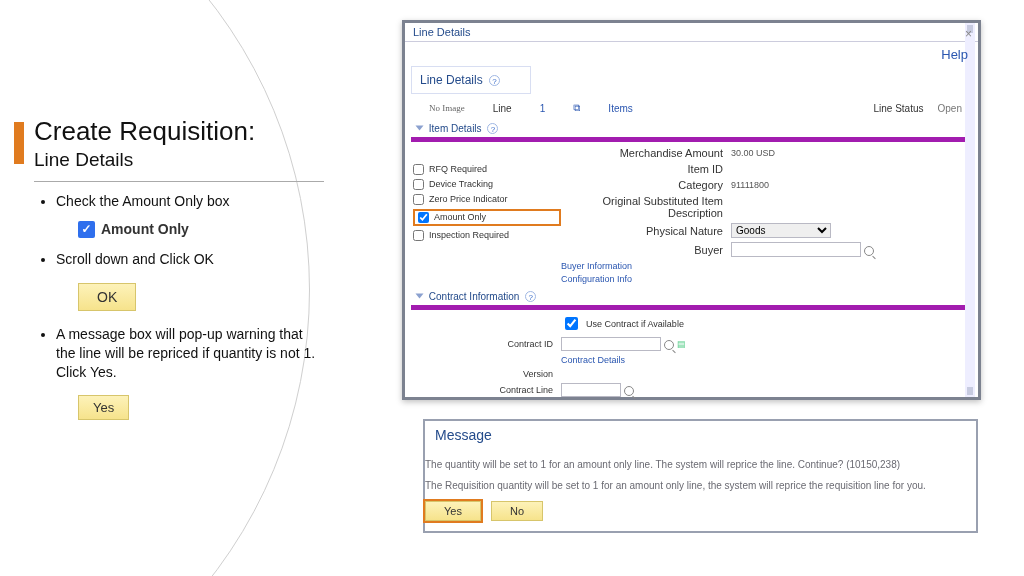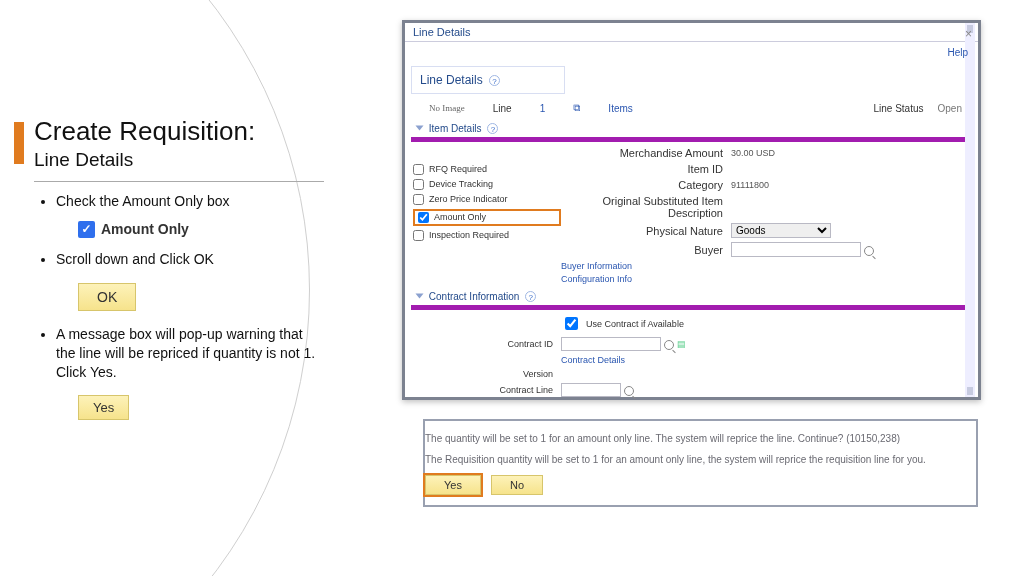--- a/index.html
+++ b/index.html
@@ -112,35 +112,35 @@
     padding: 3px 8px;
     color: #244b8b;
     font-size: 11px;
     border-bottom: 1px solid #ccd;
   }
   .win-help {
     position: absolute;
     right: 10px;
     top: 24px;
     color: #2a56b0;
-    font-size: 10px;
+    font-size: 13px;
   }
   .win-close {
     position: absolute;
     right: 6px; top: 4px;
     color: #888; font-size: 12px;
   }
   .ld-header {
     margin: 24px 6px 4px;
     padding: 6px 8px;
     border: 1px solid #d8def2;
     color: #244b8b;
     font-size: 12px;
     display: inline-block;
-    width: 154px;
+    width: 120px;
   }
   .qmark {
     display: inline-block;
     width: 11px; height: 11px;
     border: 1px solid #9fb7e4;
     border-radius: 50%;
     color: #3c6ecb;
     font-size: 8px;
     line-height: 11px;
     text-align: center;
@@ -405,20 +405,21 @@
 
     <span class="flab">Version</span>
     <span></span>
 
     <span class="flab">Contract Line</span>
     <span><input type="text" style="width: 60px;"><span class="search-ic"></span></span>
   </div>
 </div>
 
 <div class="msgbox">
+  <div class="m-head">Message</div>
   <div class="m-body">
     <p>The quantity will be set to 1 for an amount only line.  The system will reprice the line.  Continue? (10150,238)</p>
     <p>The Requisition quantity will be set to 1 for an amount only line, the system will reprice the requisition line for you.</p>
     <div class="m-buttons">
       <button class="ybtn hot">Yes</button>
       <button class="ybtn">No</button>
     </div>
   </div>
 </div>
 

